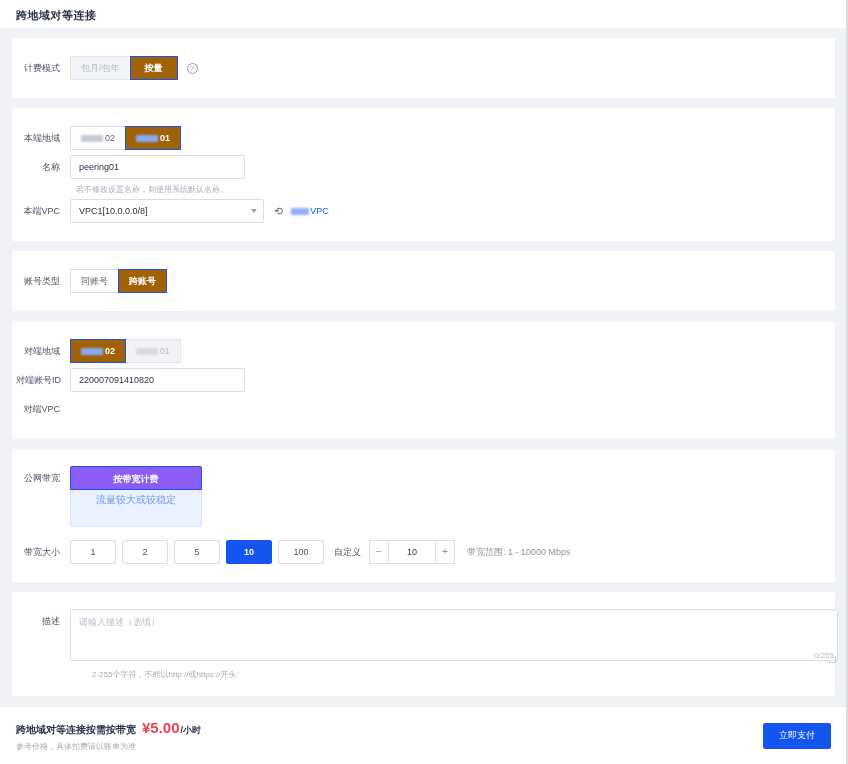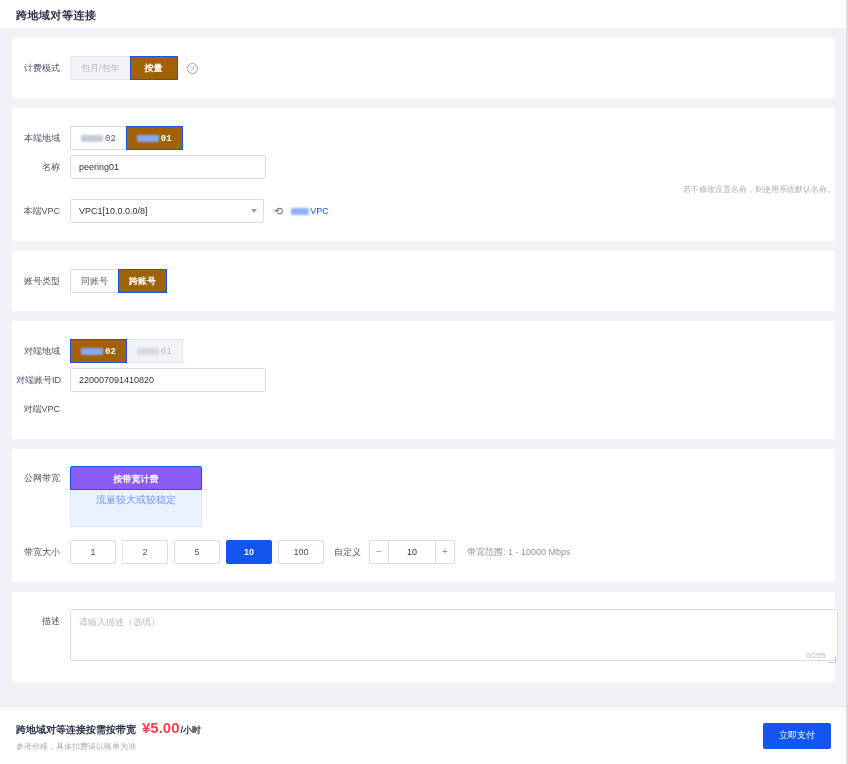--- a/index.html
+++ b/index.html
@@ -104,21 +104,21 @@
     display: inline-block;
     width: 22px; height: 7px;
     background: #c6cad3;
     border-radius: 1px;
     vertical-align: middle;
     margin-right: 2px;
     filter: blur(1.1px);
   }
   .seg .opt.sel.blurred .redact { background: #89a9f7; }
   .seg .opt.disabled.blurred .redact { background: #d7dae1; }
-  .seg .opt.blurred .suffix { color: inherit; font-family: Liberation Mono, monospace; }
+  .seg .opt.blurred .suffix { color: inherit; }
   .seg .opt.blurred { color: #5a6172; }
   .seg .opt.sel.blurred { color: #ffffff; }
   .seg .opt.disabled.blurred { color: #b6bbc6; }
 
   
   .help-ico {
     width: 11px; height: 11px;
     border-radius: 50%;
     border: 1px solid #9aa1ad;
     color: #9aa1ad;
@@ -126,21 +126,21 @@
     line-height: 9px;
     text-align: center;
     margin-left: 10px;
     display: inline-block;
     flex: 0 0 auto;
   }
 
   
   .inp {
     height: 24px;
-    width: 196px;
+    width: 175px;
     border: 1px solid #d9dde5;
     border-radius: 2px;
     background: #fff;
     font-size: 9px;
     color: #2b3245;
     padding: 0 8px;
     line-height: 22px;
     font-family: inherit;
   }
   .inp::placeholder { color: #b6bbc6; }
@@ -155,21 +155,20 @@
     width: 0; height: 0;
     border-left: 3.5px solid transparent;
     border-right: 3.5px solid transparent;
     border-top: 4px solid #9aa1ad;
   }
   .hint {
     font-size: 8px;
     color: #a8adb8;
     padding-left: 64px;
     margin: 4px 0 2px 0;
-    text-align: right;
   }
   .hint.left-pad-16 { padding-left: 80px; }
 
   .refresh {
     margin-left: 10px;
     font-size: 11px;
     color: #6b7383;
     cursor: pointer;
     display: inline-block;
     transform: scaleX(-1);
@@ -283,21 +282,21 @@
     background: #fff;
     font-size: 9px;
     color: #2b3245;
     padding: 6px 8px;
     resize: none;
     font-family: inherit;
   }
   .ta::placeholder { color: #b6bbc6; }
   .counter {
     position: absolute;
-    right: 12px; bottom: 5px;
+    right: 4px; bottom: 5px;
     font-size: 8px;
     color: #b6bbc6;
   }
   .ta-corner {
     position: absolute;
     right: 2px; bottom: 2px;
     width: 7px; height: 7px;
     border-right: 1px solid #c3c8d2;
     border-bottom: 1px solid #c3c8d2;
   }
@@ -460,20 +459,21 @@
 
     <div class="card">
       <div class="row top">
         <div class="lbl">描述</div>
         <div class="ta-wrap">
           <textarea class="ta" placeholder="请输入描述（选填）" style=""></textarea>
           <span class="counter">0/255</span>
           <span class="ta-corner"></span>
         </div>
       </div>
+      <div class="hint left-pad-16">2-255个字符，不能以http://或https://开头</div>
     </div>
 
   </div>
 
   <div class="footer">
     <div class="fee-block">
       <div class="fee-line">
         <span>跨地域对等连接按需按带宽</span>
         <span class="fee-price">¥5.00</span>
         <span class="fee-unit">/小时</span>

